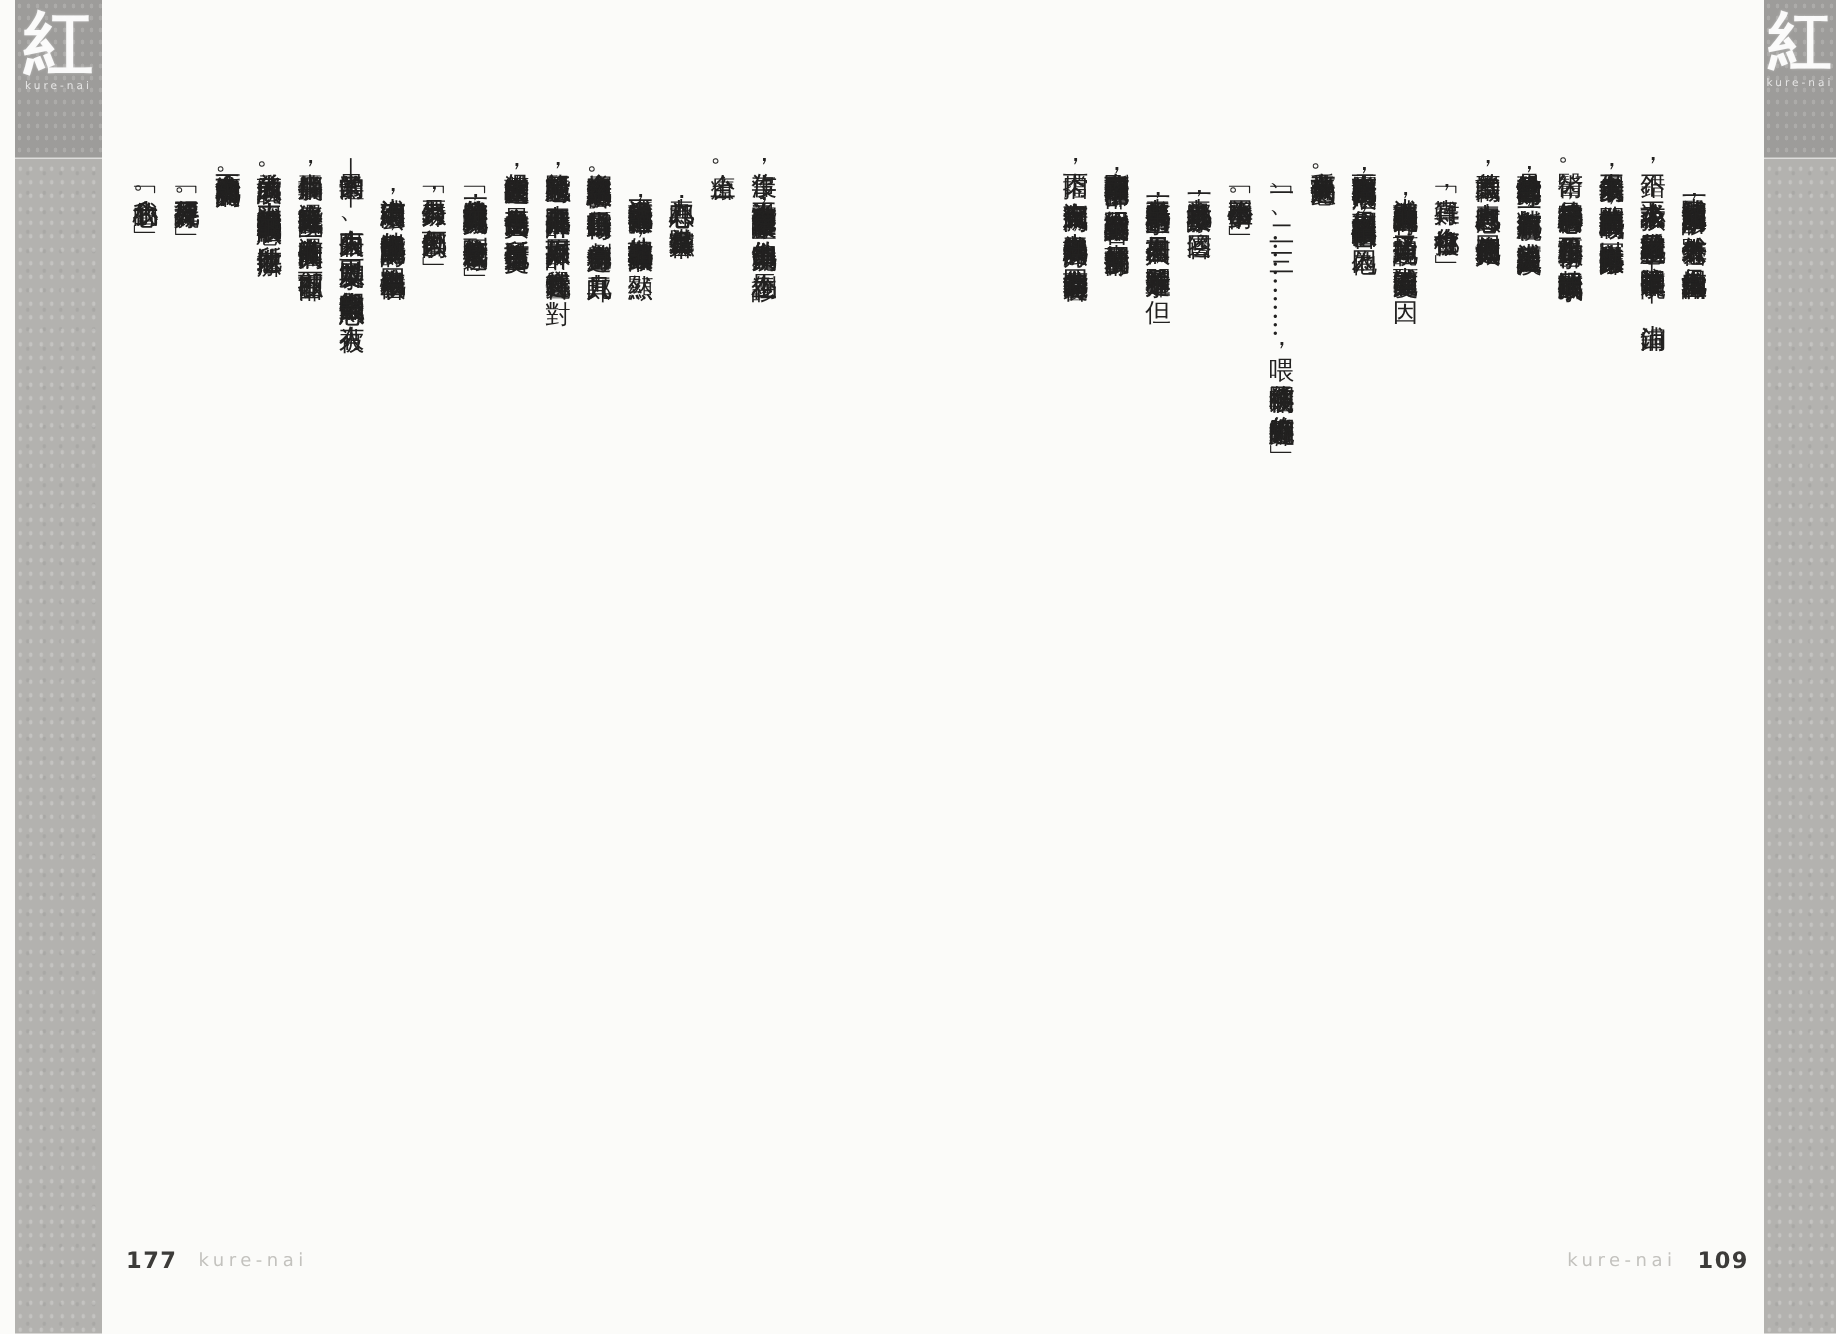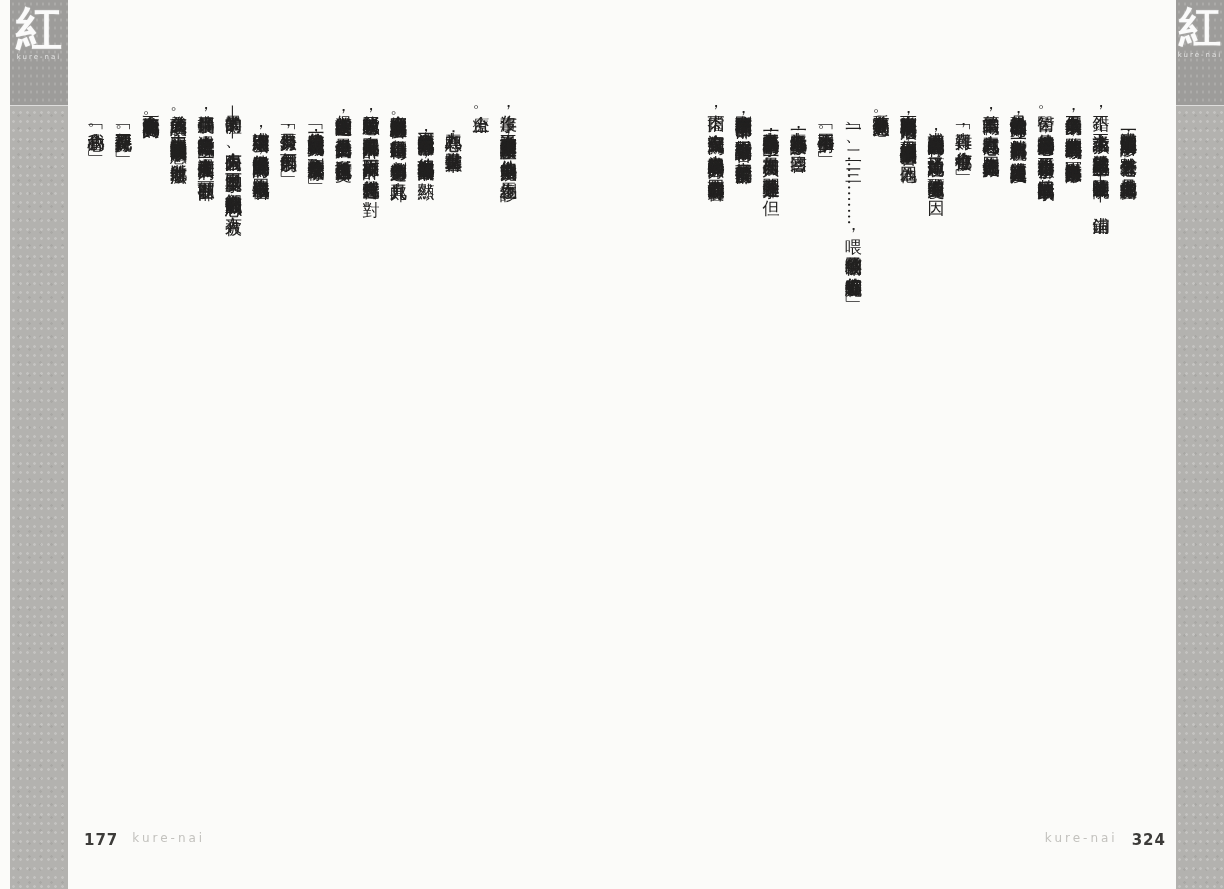--- a/index.html
+++ b/index.html
@@ -49,21 +49,21 @@
   .col{
     margin:0;
     font-size:17px;
     line-height:27.5px;
     letter-spacing:0.45px;
     white-space:nowrap;
   }
   .col.indent{text-indent:1em;}
   
   .footer{
-    position:absolute;top:831px;display:flex;align-items:flex-start;gap:14px;
+    position:absolute;top:831px;display:flex;align-items:center;gap:14px;
     font-family:"DejaVu Sans","Liberation Sans",sans-serif;
   }
   #left-footer{left:84px;}
   #right-footer{right:58px;flex-direction:row;}
   .page-num{font-size:15px;font-weight:bold;color:#3c3b39;letter-spacing:1px;}
   .footer-brand{font-size:12px;color:#c3c2be;letter-spacing:3px;}
 </style>
 </head>
 <body>
 
@@ -122,14 +122,14 @@
     <div class="col indent">「記得不要死掉就好。」</div>
     <div class="col indent">「我會小心的。」</div>
   </div>
 
 <div class="footer" id="left-footer">
   <span class="page-num">177</span>
   <span class="footer-brand">kure-nai</span>
 </div>
 <div class="footer" id="right-footer">
   <span class="footer-brand">kure-nai</span>
-  <span class="page-num">324</span>
+  <span class="page-num">109</span>
 </div>
 
 </body></html>

